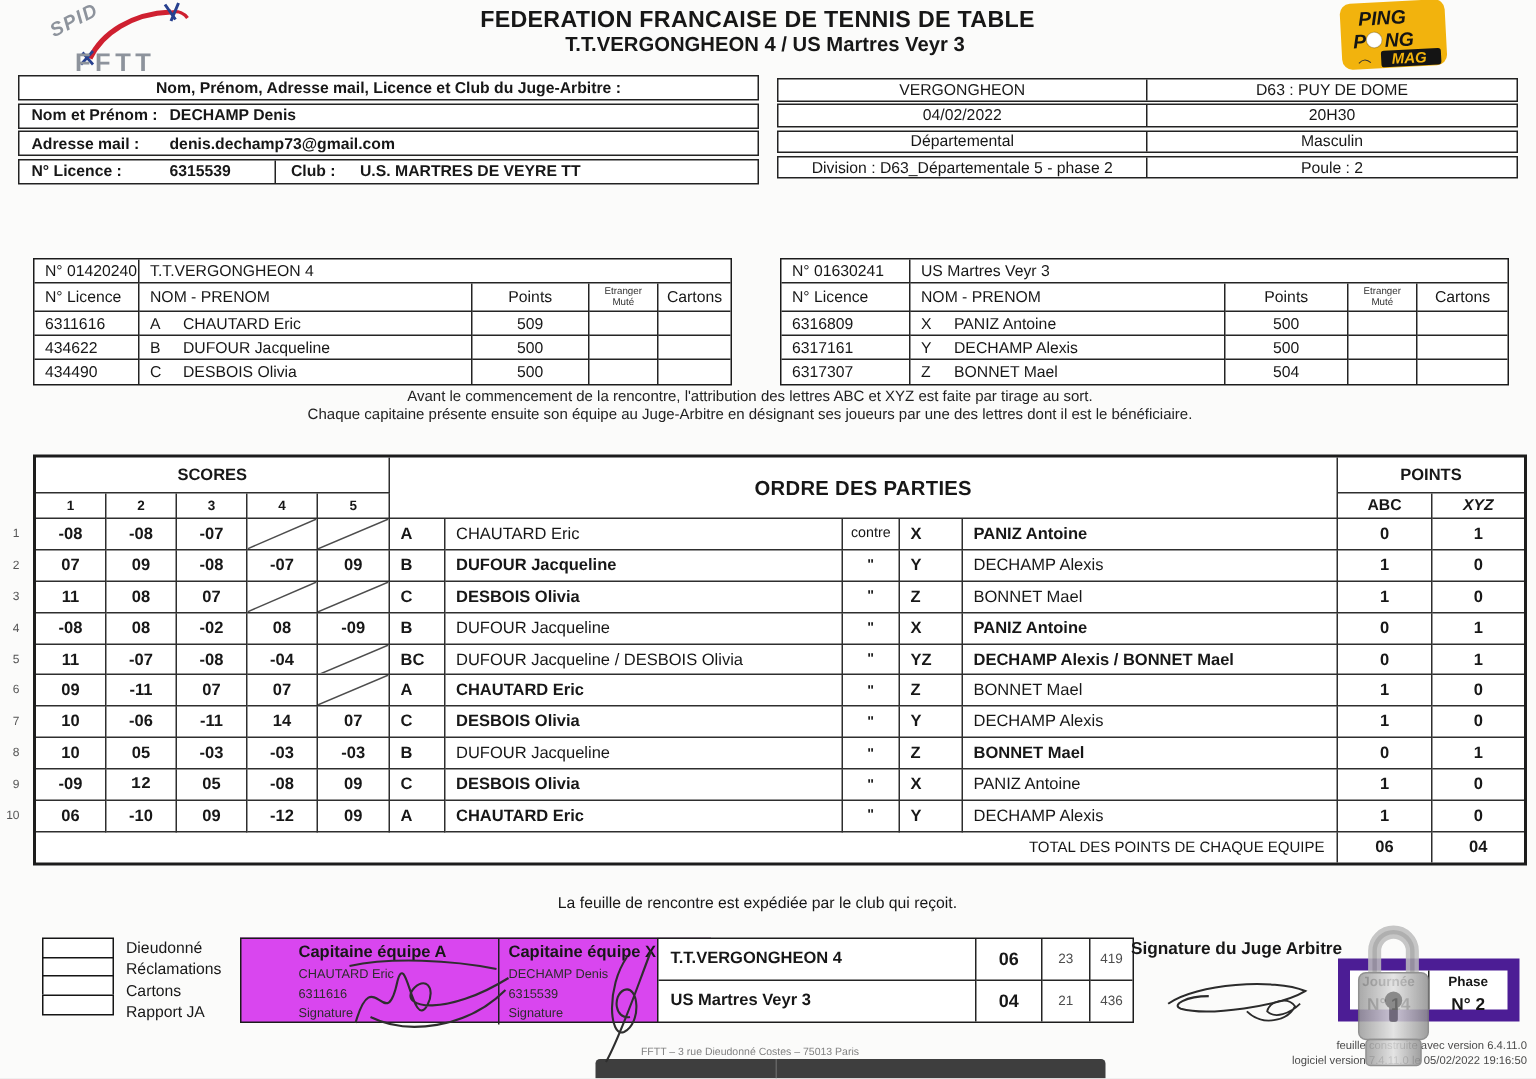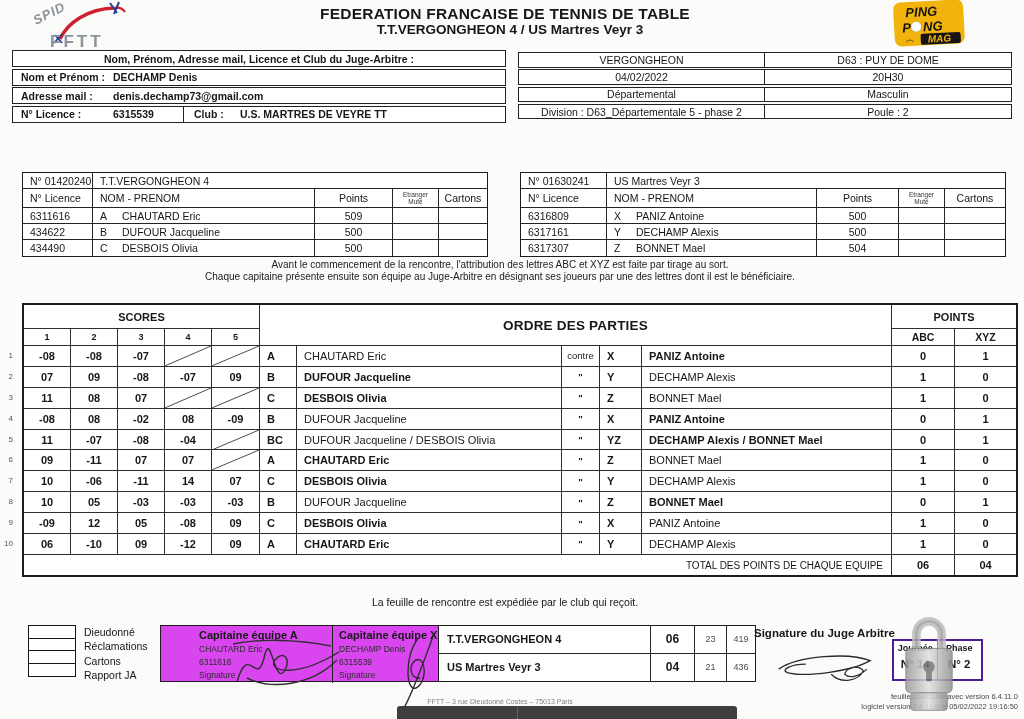--- a/index.html
+++ b/index.html
@@ -79,21 +79,21 @@
   .res-cell{border-right:1.2px solid #242424;border-bottom:1.2px solid #242424;display:flex;align-items:center;justify-content:center;overflow:hidden;}
   .res-cell.nr{border-right:none;}
   .res-cell.nb{border-bottom:none;}
   .res-team{justify-content:flex-start;padding-left:8px;font-size:11px;font-weight:bold;}
   .res-pts{font-size:12px;font-weight:bold;}
   .res-small{font-size:9px;color:#4d4d4d;}
 
   .judge-label{left:754px;top:627px;font-size:11.5px;font-weight:bold;}
   #judge-sig{left:772px;top:648px;}
 
-  #lock-box{left:892px;top:639px;width:91px;height:42px;border:2px solid #4c1d95;display:flex;background:#fff;}
+  #lock-box{left:892px;top:639px;width:121px;height:42px;border:8px solid #4c1d95;display:flex;background:#fff;}
   .lock-half{width:50%;text-align:center;padding-top:2px;}
   .lock-half.first{border-right:1.6px solid #222;}
   .lock-head{font-size:9px;font-weight:bold;}
   .lock-val{font-size:11.5px;font-weight:bold;margin-top:5px;}
   #padlock{left:900px;top:606px;z-index:5;opacity:.85;}
 
   .fineprint{right:6px;text-align:right;font-size:7.5px;color:#4a4a4a;}
   .footer-line{left:0;width:1000px;top:698px;text-align:center;font-size:7px;color:#828282;}
   #dark-bar{left:397px;top:706px;width:340px;height:13px;background:#3e3e3e;border-radius:3px 3px 0 0;display:flex;}
   #dark-bar .bar-div{margin-left:120px;width:1px;height:100%;background:#636363;}
@@ -257,21 +257,21 @@
   <div id="match-grid">
       <div class="mc " style="grid-area: 1 / 1 / auto / 6;">SCORES</div>
       <div class="mc oh" style="grid-area: 1 / 6 / 3 / 11;">ORDRE DES PARTIES</div>
       <div class="mc nr" style="grid-area: 1 / 11 / auto / 13;">POINTS</div>
       <div class="mc gn" style="grid-area: 2 / 1;">1</div>
       <div class="mc gn" style="grid-area: 2 / 2;">2</div>
       <div class="mc gn" style="grid-area: 2 / 3;">3</div>
       <div class="mc gn" style="grid-area: 2 / 4;">4</div>
       <div class="mc gn" style="grid-area: 2 / 5;">5</div>
       <div class="mc ah" style="grid-area: 2 / 11;">ABC</div>
-      <div class="mc ah nr" style="grid-area: 2 / 12;">XYZ</div>
+      <div class="mc ah nr" style="grid-area: 2 / 12; font-style: italic;">XYZ</div>
       <div class="mc sc" style="grid-area: 3 / 1;">-08</div>
       <div class="mc sc" style="grid-area: 3 / 2;">-08</div>
       <div class="mc sc" style="grid-area: 3 / 3;">-07</div>
       <div class="mc sc diag" style="grid-area: 3 / 4;">
         <svg viewBox="0 0 10 10" preserveAspectRatio="none" class="diag-svg">
           <line x1="0" y1="10" x2="10" y2="0" stroke="#4d4d4d" stroke-width="1" vector-effect="non-scaling-stroke"></line>
         </svg>
       </div>
       <div class="mc sc diag" style="grid-area: 3 / 5;">
         <svg viewBox="0 0 10 10" preserveAspectRatio="none" class="diag-svg">
@@ -379,21 +379,21 @@
       <div class="mc sc" style="grid-area: 10 / 4;">-03</div>
       <div class="mc sc" style="grid-area: 10 / 5;">-03</div>
       <div class="mc l" style="grid-area: 10 / 6;">B</div>
       <div class="mc l plain" style="grid-area: 10 / 7;">DUFOUR Jacqueline</div>
       <div class="mc sep ditto" style="grid-area: 10 / 8;">"</div>
       <div class="mc l" style="grid-area: 10 / 9;">Z</div>
       <div class="mc l" style="grid-area: 10 / 10;">BONNET Mael</div>
       <div class="mc " style="grid-area: 10 / 11;">0</div>
       <div class="mc nr" style="grid-area: 10 / 12;">1</div>
       <div class="mc sc" style="grid-area: 11 / 1;">-09</div>
-      <div class="mc sc" style="grid-area: 11 / 2;">12</div>
+      <div class="mc sc" style="grid-area: 11 / 2; font-family: Liberation Mono, monospace;">12</div>
       <div class="mc sc" style="grid-area: 11 / 3;">05</div>
       <div class="mc sc" style="grid-area: 11 / 4;">-08</div>
       <div class="mc sc" style="grid-area: 11 / 5;">09</div>
       <div class="mc l" style="grid-area: 11 / 6;">C</div>
       <div class="mc l" style="grid-area: 11 / 7;">DESBOIS Olivia</div>
       <div class="mc sep ditto" style="grid-area: 11 / 8;">"</div>
       <div class="mc l" style="grid-area: 11 / 9;">X</div>
       <div class="mc l plain" style="grid-area: 11 / 10;">PANIZ Antoine</div>
       <div class="mc " style="grid-area: 11 / 11;">1</div>
       <div class="mc nr" style="grid-area: 11 / 12;">0</div>

